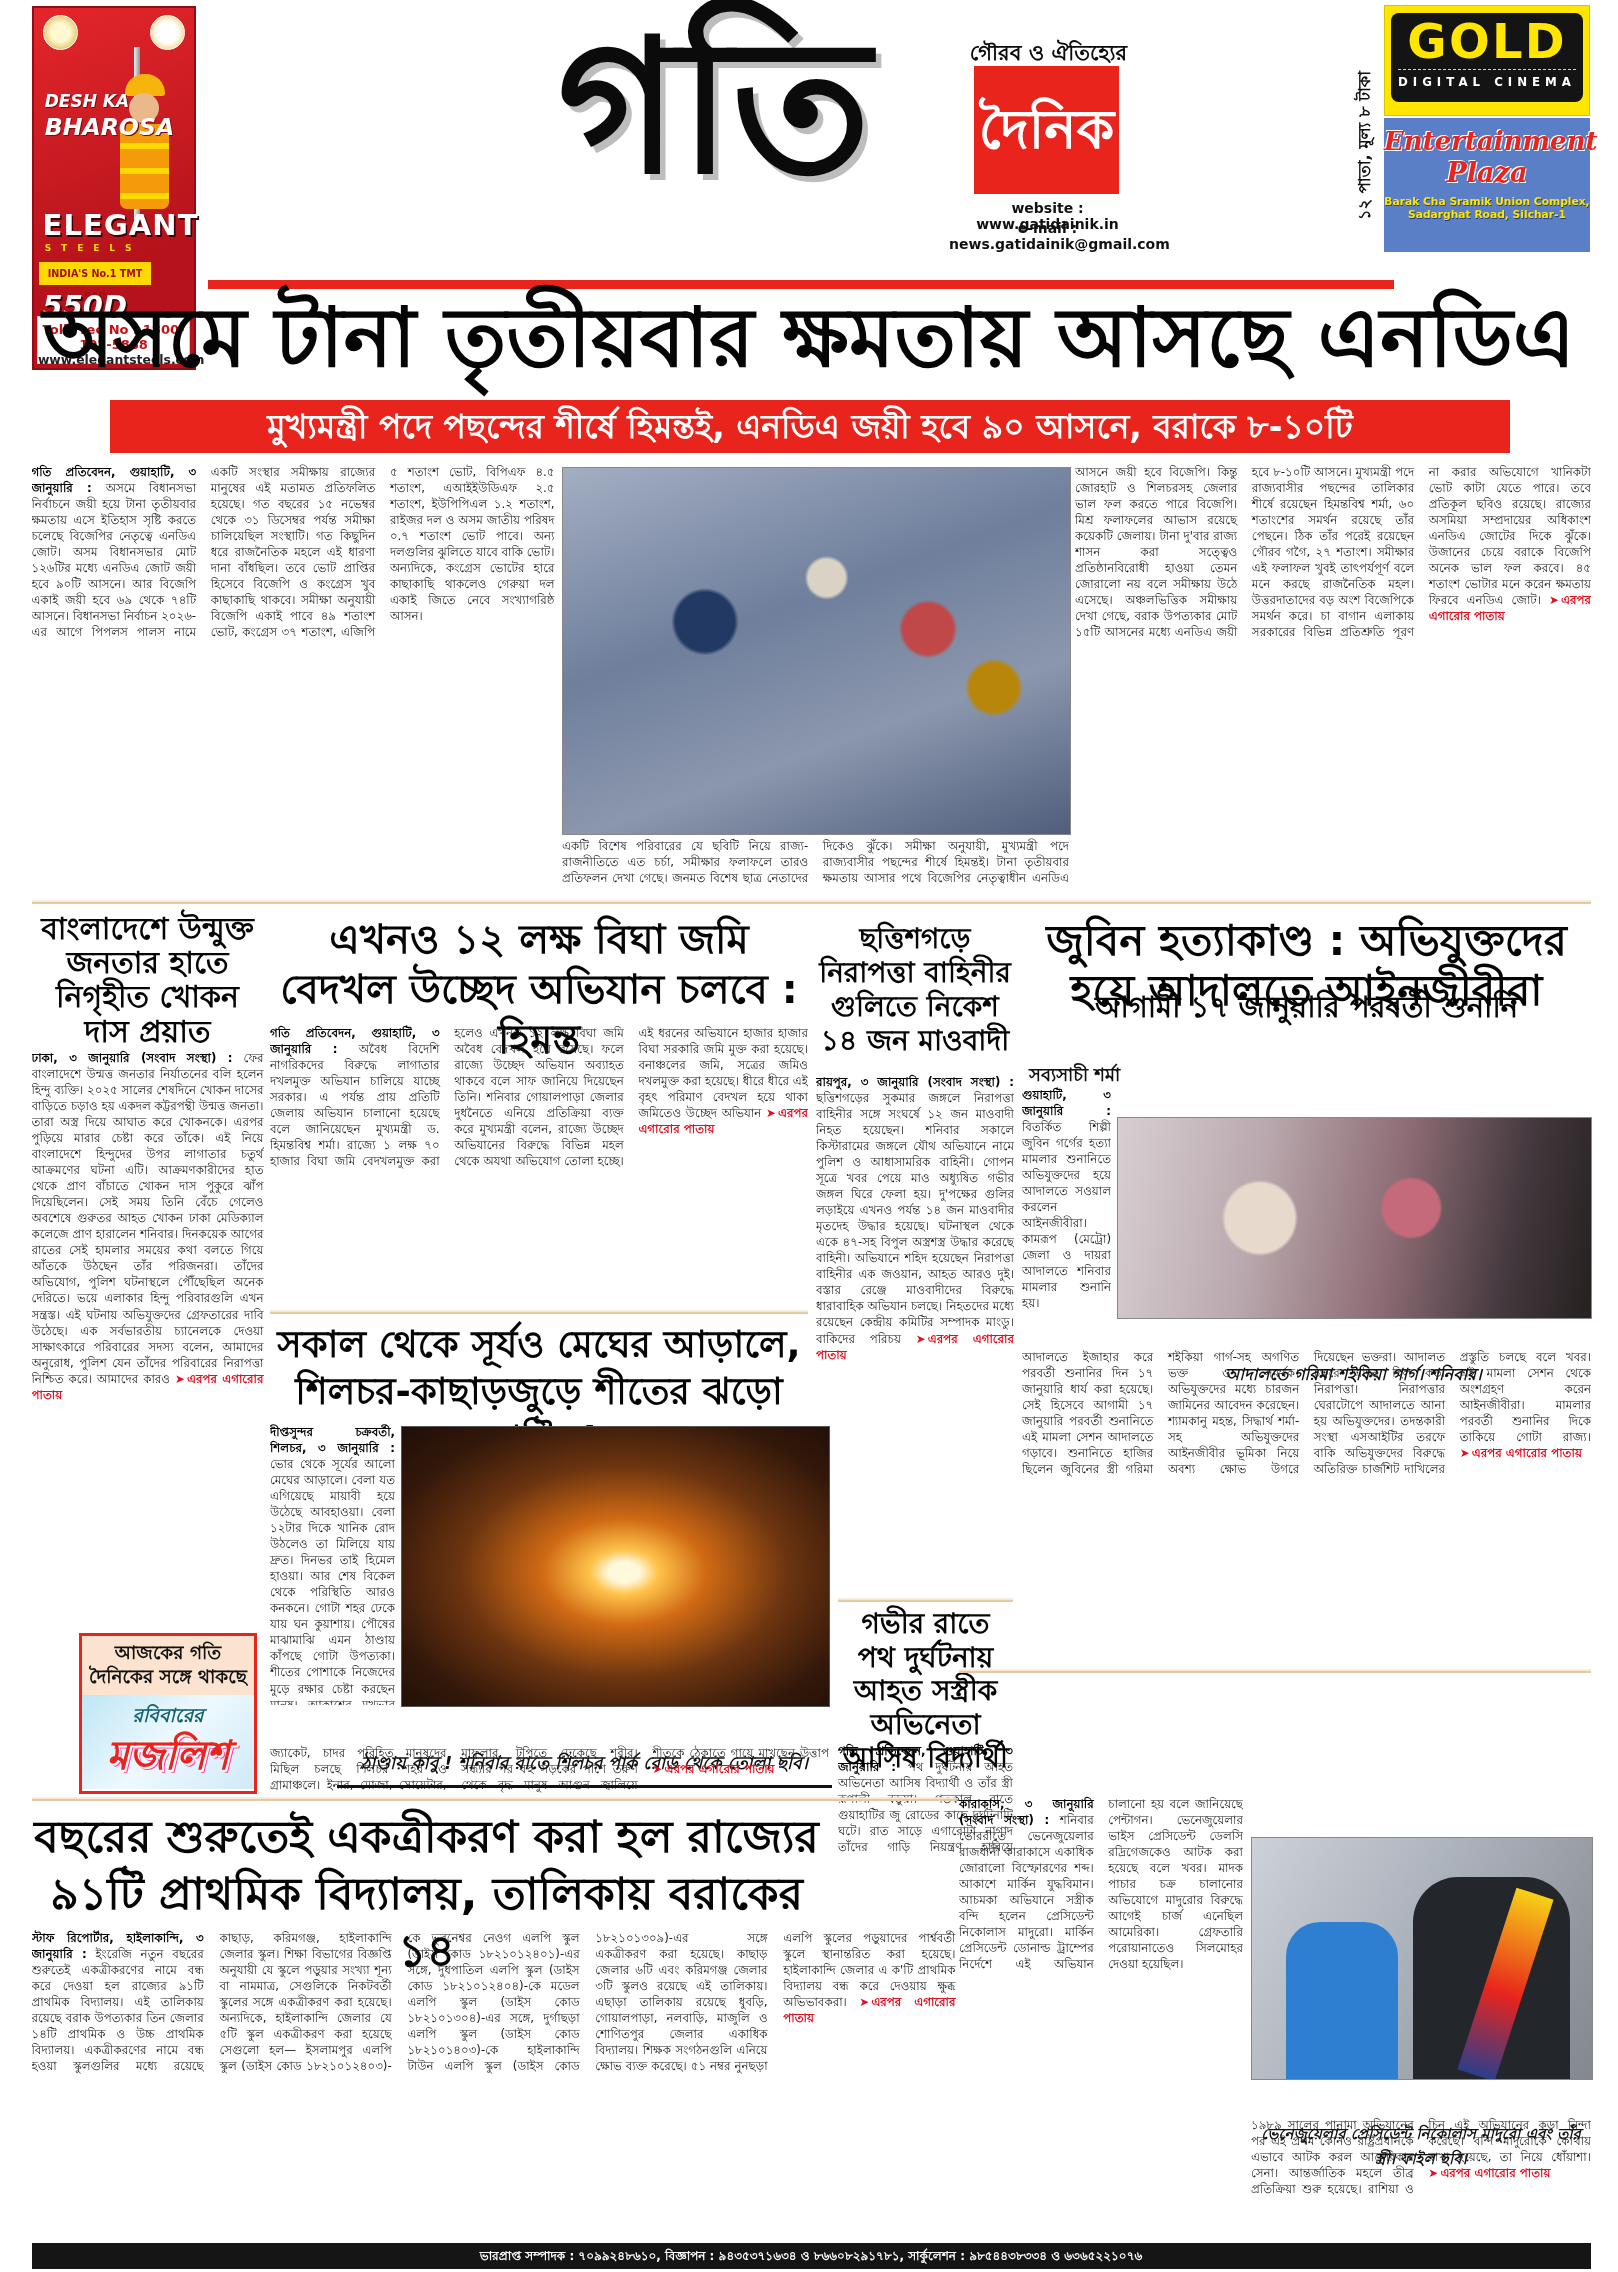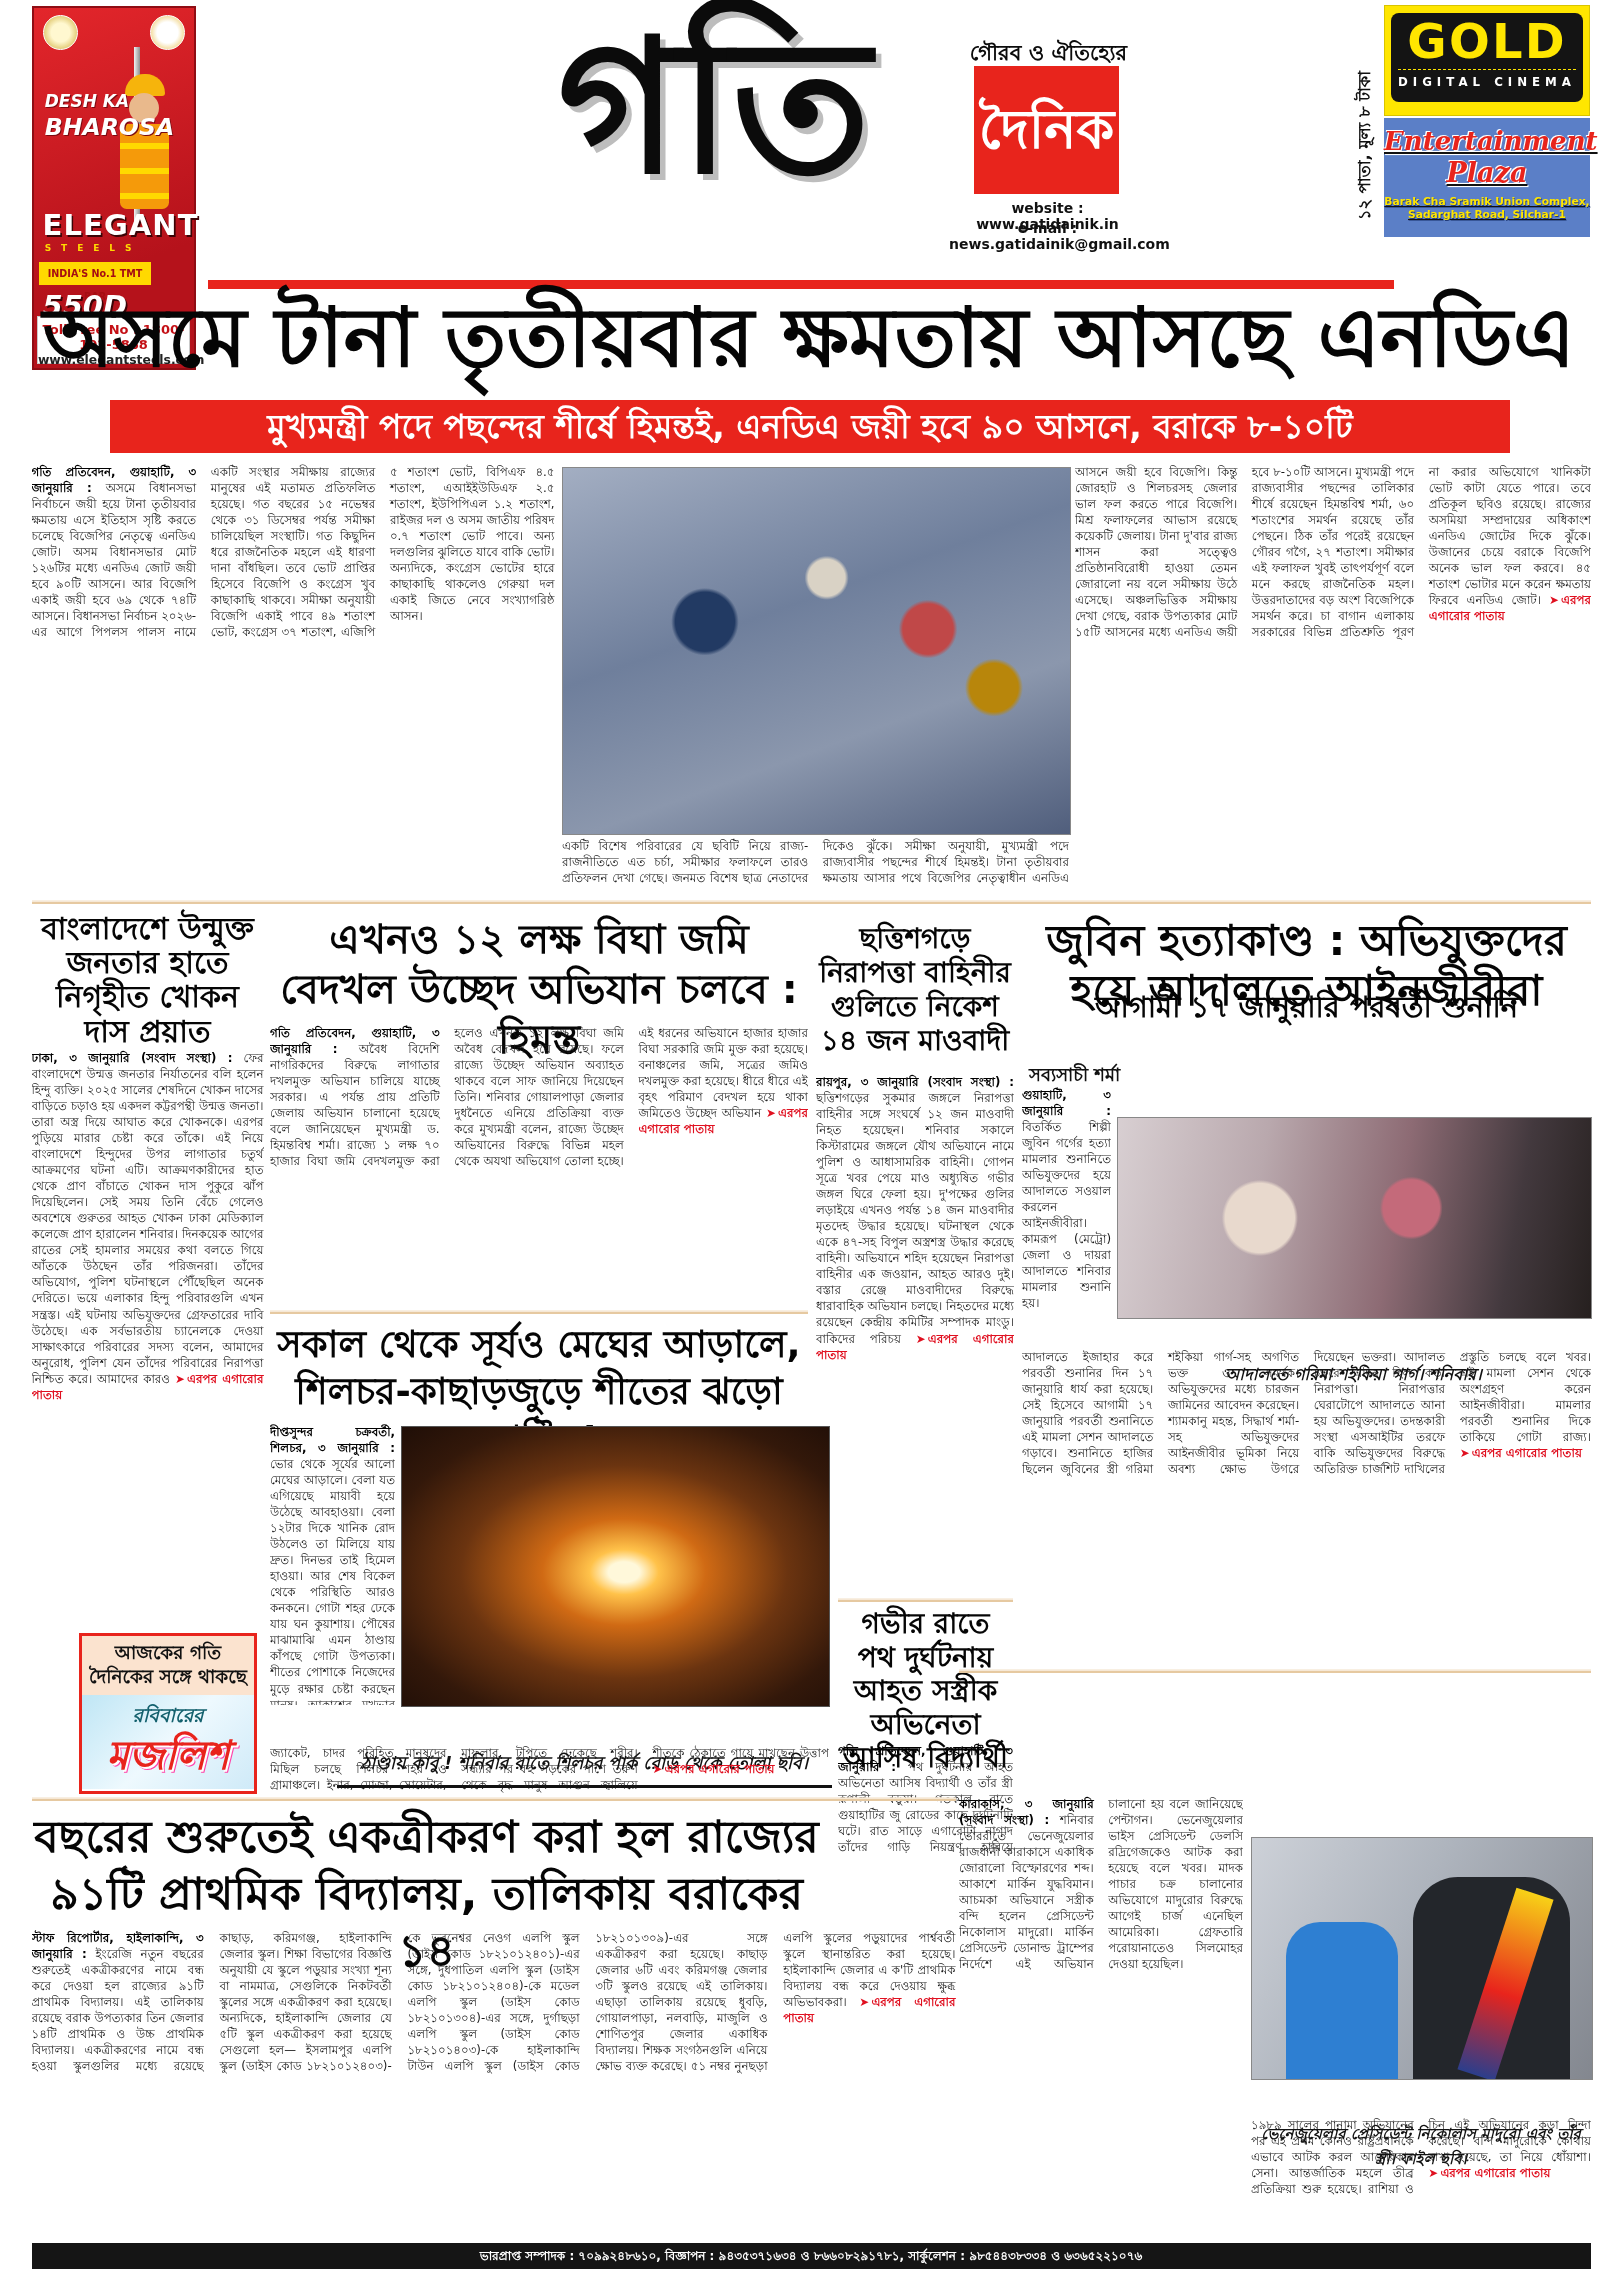--- a/index.html
+++ b/index.html
@@ -66,21 +66,21 @@
   <div class="abs" style="left:1351px;top:52px;height:188px;width:25px;writing-mode:vertical-rl;transform:rotate(180deg);font-weight:bold;font-size:16.3px;color:#111;text-align:center;">১২ পাতা, মূল্য ৮ টাকা</div>
 
   <div class="abs" style="left:1384px;top:4.5px;width:206px;height:111px;background:#ffe600;border:1.7px solid #d9c400;box-sizing:border-box;">
     <div style="margin:7.9px 5.6px 0 5.6px;height:89px;background:#141414;border-radius:7.9px;text-align:center;">
       <div style="color:#ffe600;font-weight:bold;font-size:48px;line-height:56px;letter-spacing:2.2px;">GOLD</div>
       <div style="border-top:1.7px dashed #ffe600;margin:0 7.9px;"></div>
       <div style="color:#fff;font-weight:bold;font-size:11.8px;letter-spacing:5px;line-height:25px;">DIGITAL CINEMA</div>
     </div>
   </div>
 
-  <div class="abs" style="left:1384px;top:118px;width:206px;height:119px;background:#5b7fc7;text-align:center;text-decoration:underline;">
+  <div class="abs" style="left:1384px;top:118px;width:206px;height:134px;background:#5b7fc7;text-align:center;">
     <div class="script" style="color:#e8241c;font-size:26px;margin-top:7.9px;text-shadow:1.1px 1.1px 0 #fff,-1.1px -1.1px 0 #fff;">Entertainment</div>
     <div class="script" style="color:#e8241c;font-size:27px;margin-top:1.1px;text-shadow:1.1px 1.1px 0 #fff,-1.1px -1.1px 0 #fff;">Plaza</div>
     <div style="color:#ffe600;font-weight:bold;font-size:10.7px;margin-top:6.7px;text-shadow:0.6px 0.6px 0 #223a77;">Barak Cha Sramik Union Complex,</div>
     <div style="color:#ffe600;font-weight:bold;font-size:10.7px;text-shadow:0.6px 0.6px 0 #223a77;">Sadarghat Road, Silchar-1</div>
   </div>
 
   <div class="abs redbar" style="left:208px;top:280px;width:1186px;height:9px;"></div>
 
   <div class="abs hl" style="left:20px;top:290px;width:1578px;font-size:82px;line-height:1.18;">অসমে টানা তৃতীয়বার ক্ষমতায় আসছে এনডিএ</div>
 

